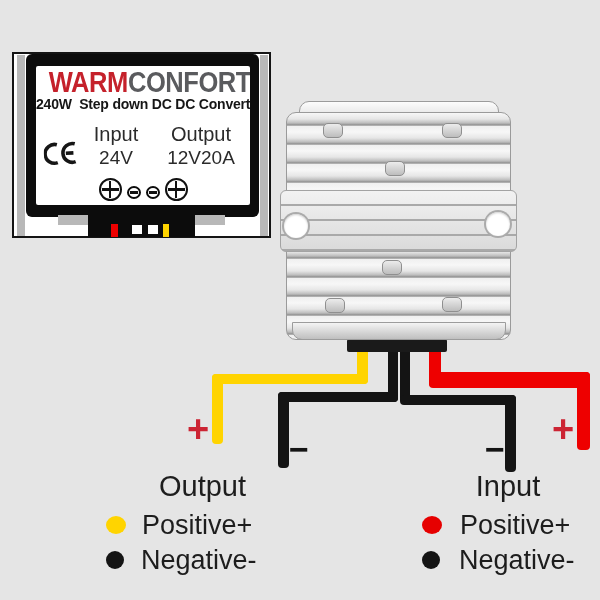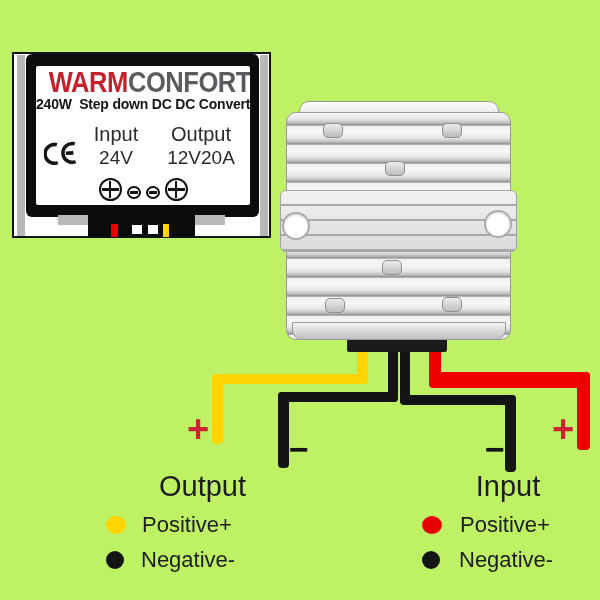--- a/index.html
+++ b/index.html
@@ -1,16 +1,16 @@
 <!DOCTYPE html>
 <html><head>
 <meta charset="utf-8">
 <style>
   html,body{margin:0;padding:0;background:#fff;}
-  .canvas{position:relative;width:600px;height:600px;background:#bef264;overflow:hidden;
+  .canvas{position:relative;width:600px;height:600px;background:#e5e5e5;overflow:hidden;
           font-family:"Liberation Sans",sans-serif;}
   .abs{position:absolute;}
 
   
   .case{left:12px;top:52px;width:259px;height:186px;background:#ffffff;
         border:2.5px solid #141414;box-sizing:border-box;z-index:2;}
   .side-strip{width:8px;height:181px;top:55px;background:#b8b8b8;z-index:3;}
   .strip-l{left:17px;} .strip-r{left:260px;}
   .label-box{left:26px;top:54px;width:233px;height:163px;background:#0c0c0c;
              border-radius:6px;z-index:4;}
@@ -63,21 +63,21 @@
   
   .wire{z-index:1;border-radius:4px;}
 
   
   .sym{width:40px;height:44px;line-height:44px;text-align:center;font-weight:bold;z-index:8;}
   .sym-plus{font-size:38px;}
   .sym-minus{font-size:34px;}
   .legend-title{font-size:29px;color:#1d1d1d;text-align:center;z-index:8;}
   .legend-row{display:flex;align-items:center;z-index:8;}
   .dot{border-radius:50%;}
-  .legend-row .txt{font-size:22px;color:#1d1d1d;white-space:nowrap;}
+  .legend-row .txt{font-size:27px;color:#1d1d1d;white-space:nowrap;}
 </style>
 </head>
 <body>
 
 <div class="canvas">
 
   <div class="abs case"></div>
   <div class="abs side-strip strip-l"></div>
   <div class="abs side-strip strip-r"></div>
   <div class="abs label-box"></div>

